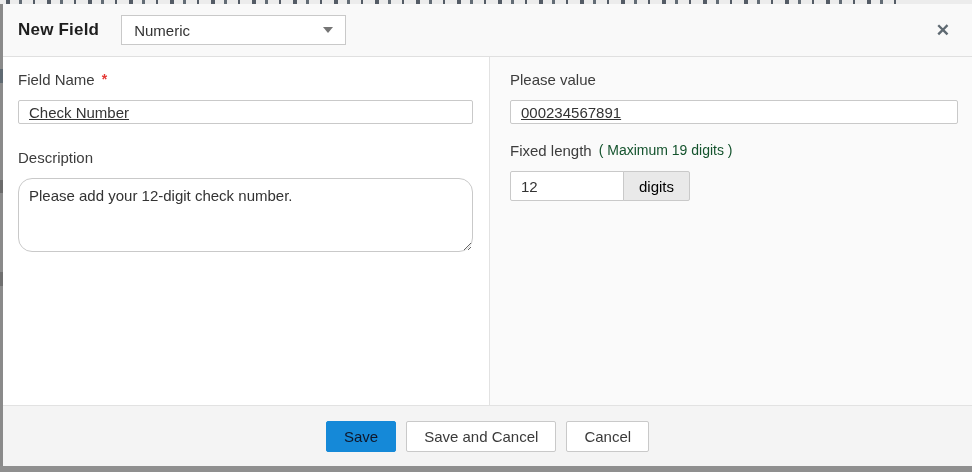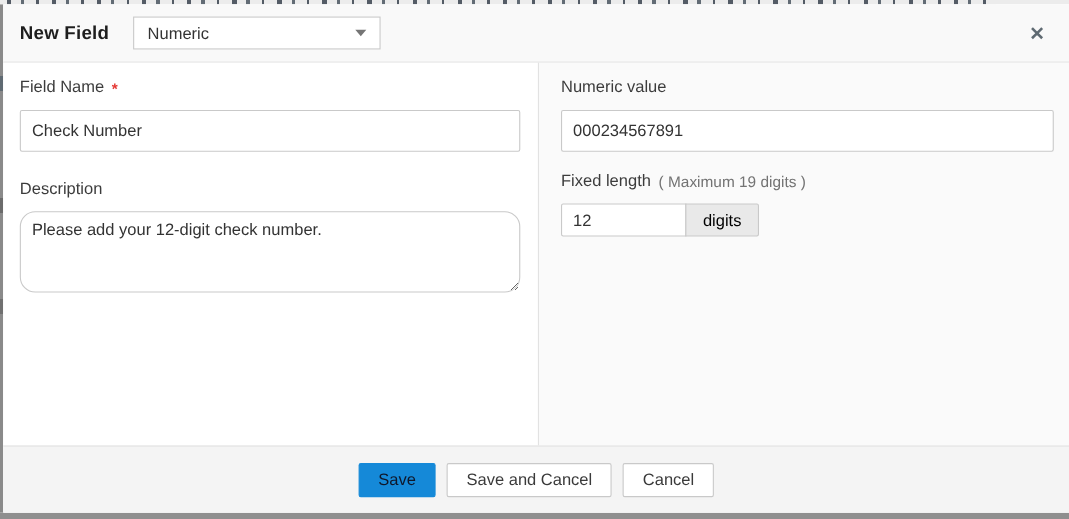--- a/index.html
+++ b/index.html
@@ -84,34 +84,35 @@
   }
   .panel-right {
     flex: 1;
     background: #fafafa;
     border-left: 1px solid #e2e2e2;
     padding: 14px 14px 0 20px;
   }
 
   .field-label {
     font-size: 15px; color: #3c3c3c;
-    display: flex; align-items: center; gap: 7px;
+    display: flex; align-items: flex-start; gap: 7px;
     margin-bottom: 12px;
   }
   .required-mark { color: #e53935; font-size: 14px; font-weight: 700; }
-  .label-hint { color: #737373; font-size: 14px; }
+  .label-hint { color: #14532d; font-size: 14px; }
 
   .text-input {
-    display: block; width: 100%; height: 38px;
+    display: block; width: 100%; height: 24px;
     border: 1px solid #c9c9c9; border-radius: 2px;
     background: #ffffff;
     font-family: "Liberation Sans", sans-serif;
     font-size: 15px; color: #333333;
     padding: 0 10px;
     outline: none;
+    text-decoration: underline;
   }
   .desc-area {
     display: block; width: 100%; height: 74px;
     border: 1px solid #c9c9c9; border-radius: 14px;
     background: #ffffff;
     font-family: "Liberation Sans", sans-serif;
     font-size: 15px; color: #333333;
     padding: 6px 10px;
     resize: both; outline: none;
     line-height: 1.4;
@@ -190,21 +191,21 @@
       <input class="text-input" type="text" value="Check Number" style="">
       <div class="gap-lg"></div>
       <div class="field-label">
         <span>Description</span>
       </div>
       <textarea class="desc-area" style="">Please add your 12-digit check number.</textarea>
     </div>
 
     <div class="panel-right">
       <div class="field-label">
-        <span>Numeric value</span>
+        <span>Please value</span>
       </div>
       <input class="text-input" type="text" value="000234567891" style="">
       <div class="gap-md"></div>
       <div class="field-label">
         <span>Fixed length</span>
         <span class="label-hint">( Maximum 19 digits )</span>
       </div>
       <div class="length-group">
         <input class="length-input" type="text" value="12" style="">
         <div class="length-addon">digits</div>

